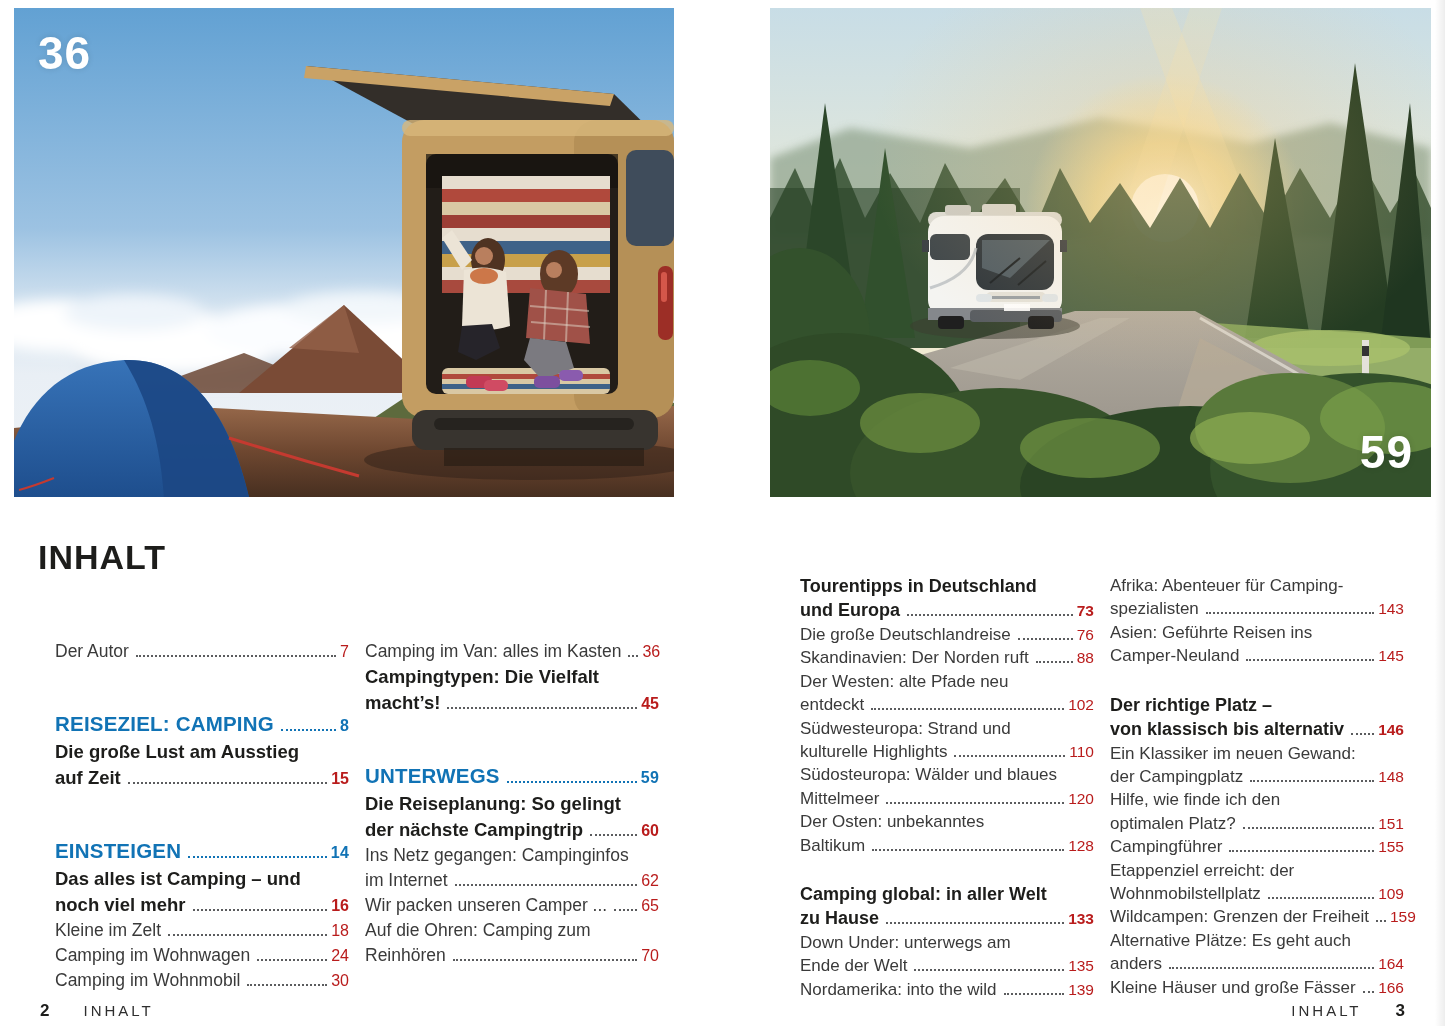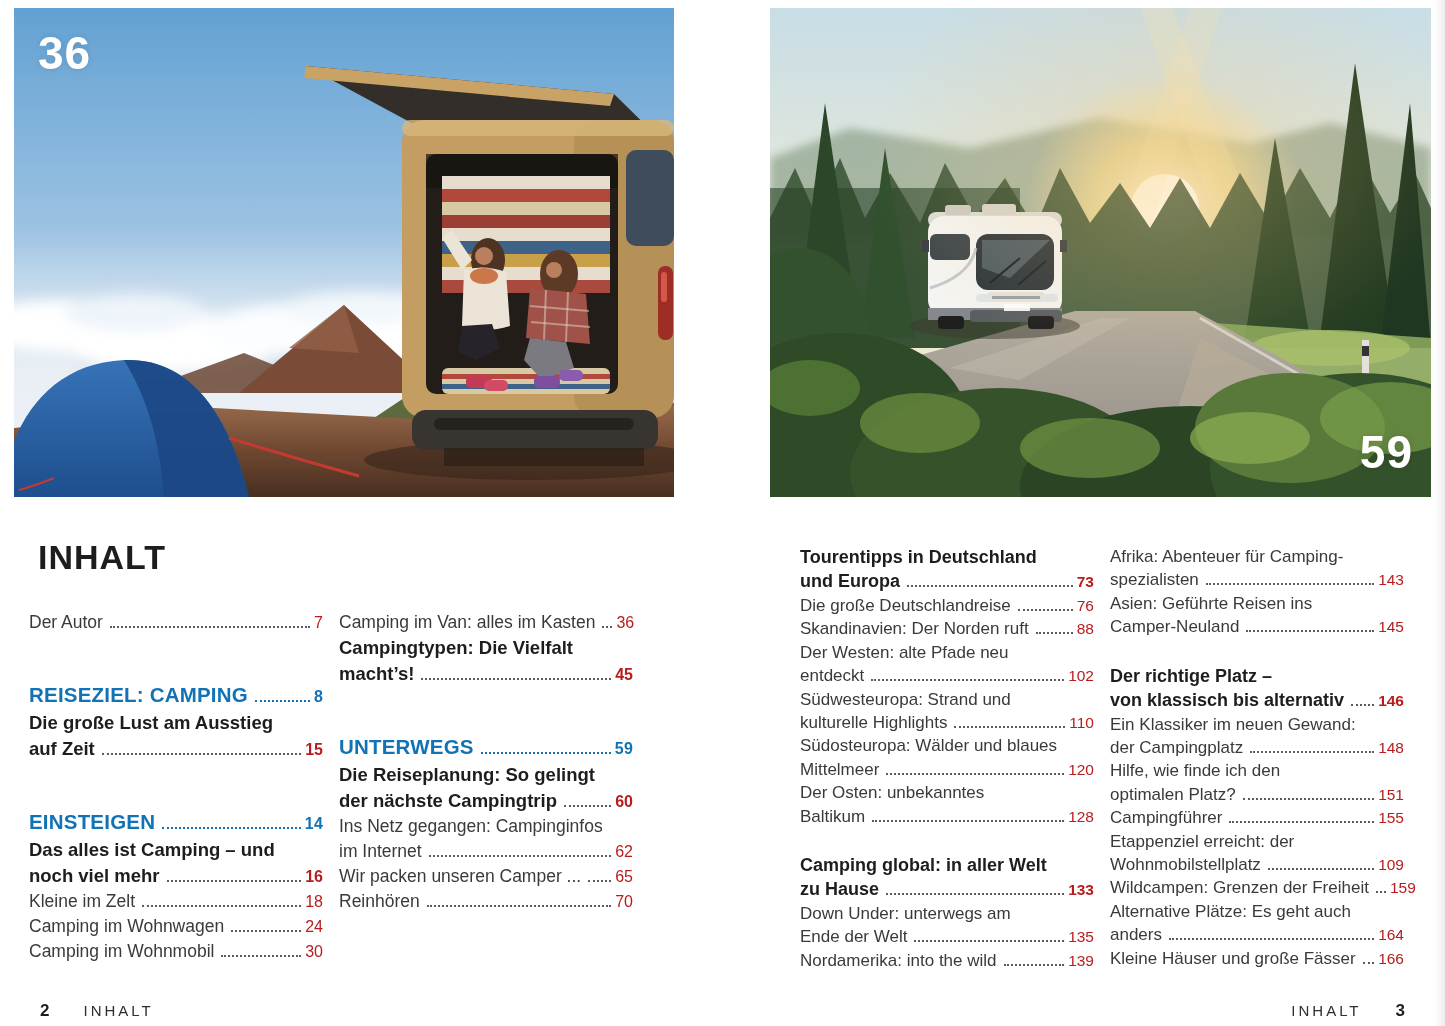--- a/index.html
+++ b/index.html
@@ -33,23 +33,23 @@
   }
   #num-36{left:24px;top:22px;}
   #num-59{right:18px;bottom:22px;}
 
   
   #inhalt-title{
     position:absolute;left:38px;top:538px;
     font-size:34px;font-weight:700;letter-spacing:1px;color:var(--ink);
   }
   .cols{position:absolute;display:flex;}
-  #left-cols{left:29px;top:610px;width:604px;gap:16px;justify-content:flex-end;}
+  #left-cols{left:55px;top:610px;width:604px;gap:16px;justify-content:flex-end;}
   #right-cols{left:800px;top:545px;width:608px;gap:16px;}
-  .toc-col{width:294px;flex:0 0 294px;}
+  .toc-col{width:294px;flex:0 0 294px;margin-top:29px;}
 
   .toc-entry{color:var(--body);}
   .line{display:block;font-size:17.5px;line-height:25px;color:var(--body);}
   .line.leader{display:flex;align-items:baseline;}
   .txt{white-space:nowrap;}
   .dots{
     flex:1 1 auto;min-width:10px;
     border-bottom:2px dotted #5b5c5e;
     margin:0 4px 4px 7px;
   }
@@ -413,20 +413,21 @@
         </div>
       </div>
       <div class="toc-entry normal">
         <div class="line leader">
           <span class="txt">Wir packen unseren Camper ...</span>
           <span class="dots"></span>
           <span class="pg">65</span>
         </div>
       </div>
       <div class="toc-entry normal">
+        <div class="line">Auf die Ohren: Camping zum</div>
         <div class="line leader">
           <span class="txt">Reinhören</span>
           <span class="dots"></span>
           <span class="pg">70</span>
         </div>
       </div>
     </div>
 </div>
 
 <div class="cols" id="right-cols">

